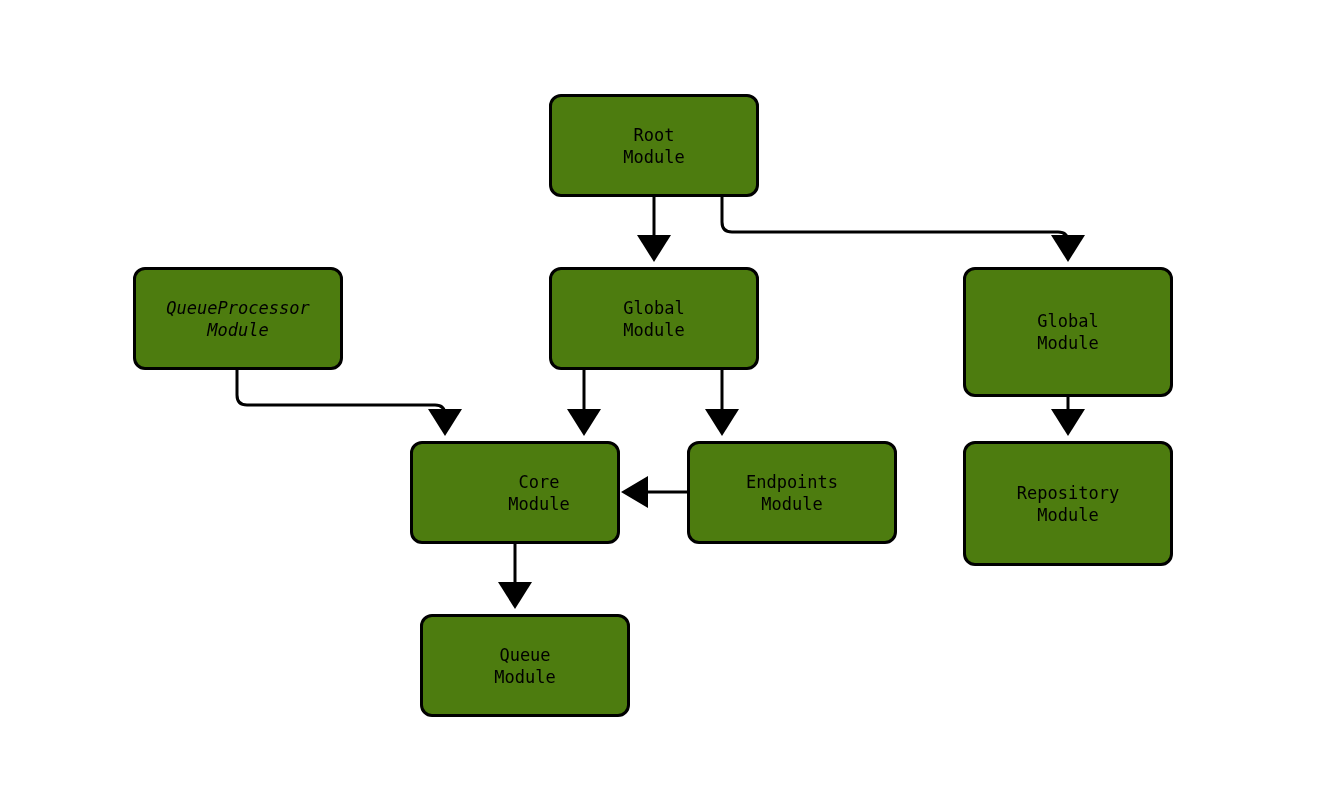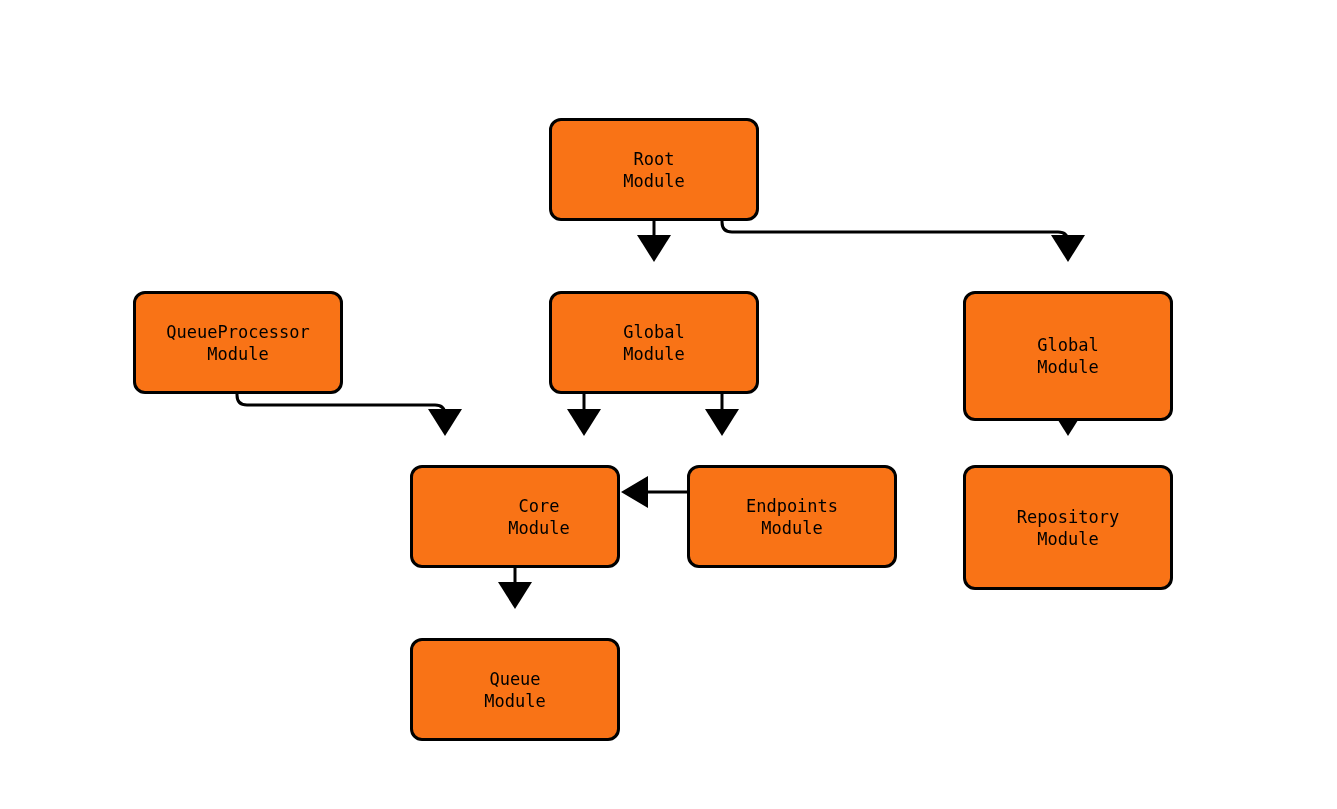--- a/index.html
+++ b/index.html
@@ -23,29 +23,28 @@
   #edge-layer {
     position: absolute;
     left: 0;
     top: 0;
     width: 1337px;
     height: 809px;
   }
   .node {
     position: absolute;
     box-sizing: border-box;
-    background: #f97316;
+    background: #4d7c0f;
     border: 3px solid #000000;
     border-radius: 12px;
     display: flex;
     flex-direction: column;
     align-items: center;
     justify-content: center;
     z-index: 2;
-    margin-top: 24px;
   }
   .node-label {
     font-family: "DejaVu Sans Mono", "Liberation Mono", monospace;
     font-size: 17px;
     line-height: 22px;
     color: #000000;
     text-align: center;
     white-space: pre;
     letter-spacing: 0px;
   }
@@ -92,21 +91,21 @@
       <path d="M 498 582 L 532 582 L 515 609 Z" fill="#000000" stroke="none"></path>
 
     </g>
   </svg>
 
   <div class="node" style="left:549px; top:94px; width:210px; height:103px;">
     <div class="node-label">Root</div>
     <div class="node-label">Module</div>
   </div>
 
-  <div class="node" style="left:133px; top:267px; width:210px; height:103px;">
+  <div class="node" style="left:133px; top:267px; width:210px; height:103px;font-style:italic;">
     <div class="node-label">QueueProcessor</div>
     <div class="node-label">Module</div>
   </div>
 
   <div class="node" style="left:549px; top:267px; width:210px; height:103px;">
     <div class="node-label">Global</div>
     <div class="node-label">Module</div>
   </div>
 
   <div class="node" style="left:963px; top:267px; width:210px; height:130px;">
@@ -122,18 +121,18 @@
   <div class="node" style="left:687px; top:441px; width:210px; height:103px;border-radius:12px;">
     <div class="node-label">Endpoints</div>
     <div class="node-label">Module</div>
   </div>
 
   <div class="node" style="left:963px; top:441px; width:210px; height:125px;">
     <div class="node-label">Repository</div>
     <div class="node-label">Module</div>
   </div>
 
-  <div class="node" style="left:410px; top:614px; width:210px; height:103px;">
+  <div class="node" style="left:420px; top:614px; width:210px; height:103px;">
     <div class="node-label">Queue</div>
     <div class="node-label">Module</div>
   </div>
 
 </div>
 
 </body></html>

